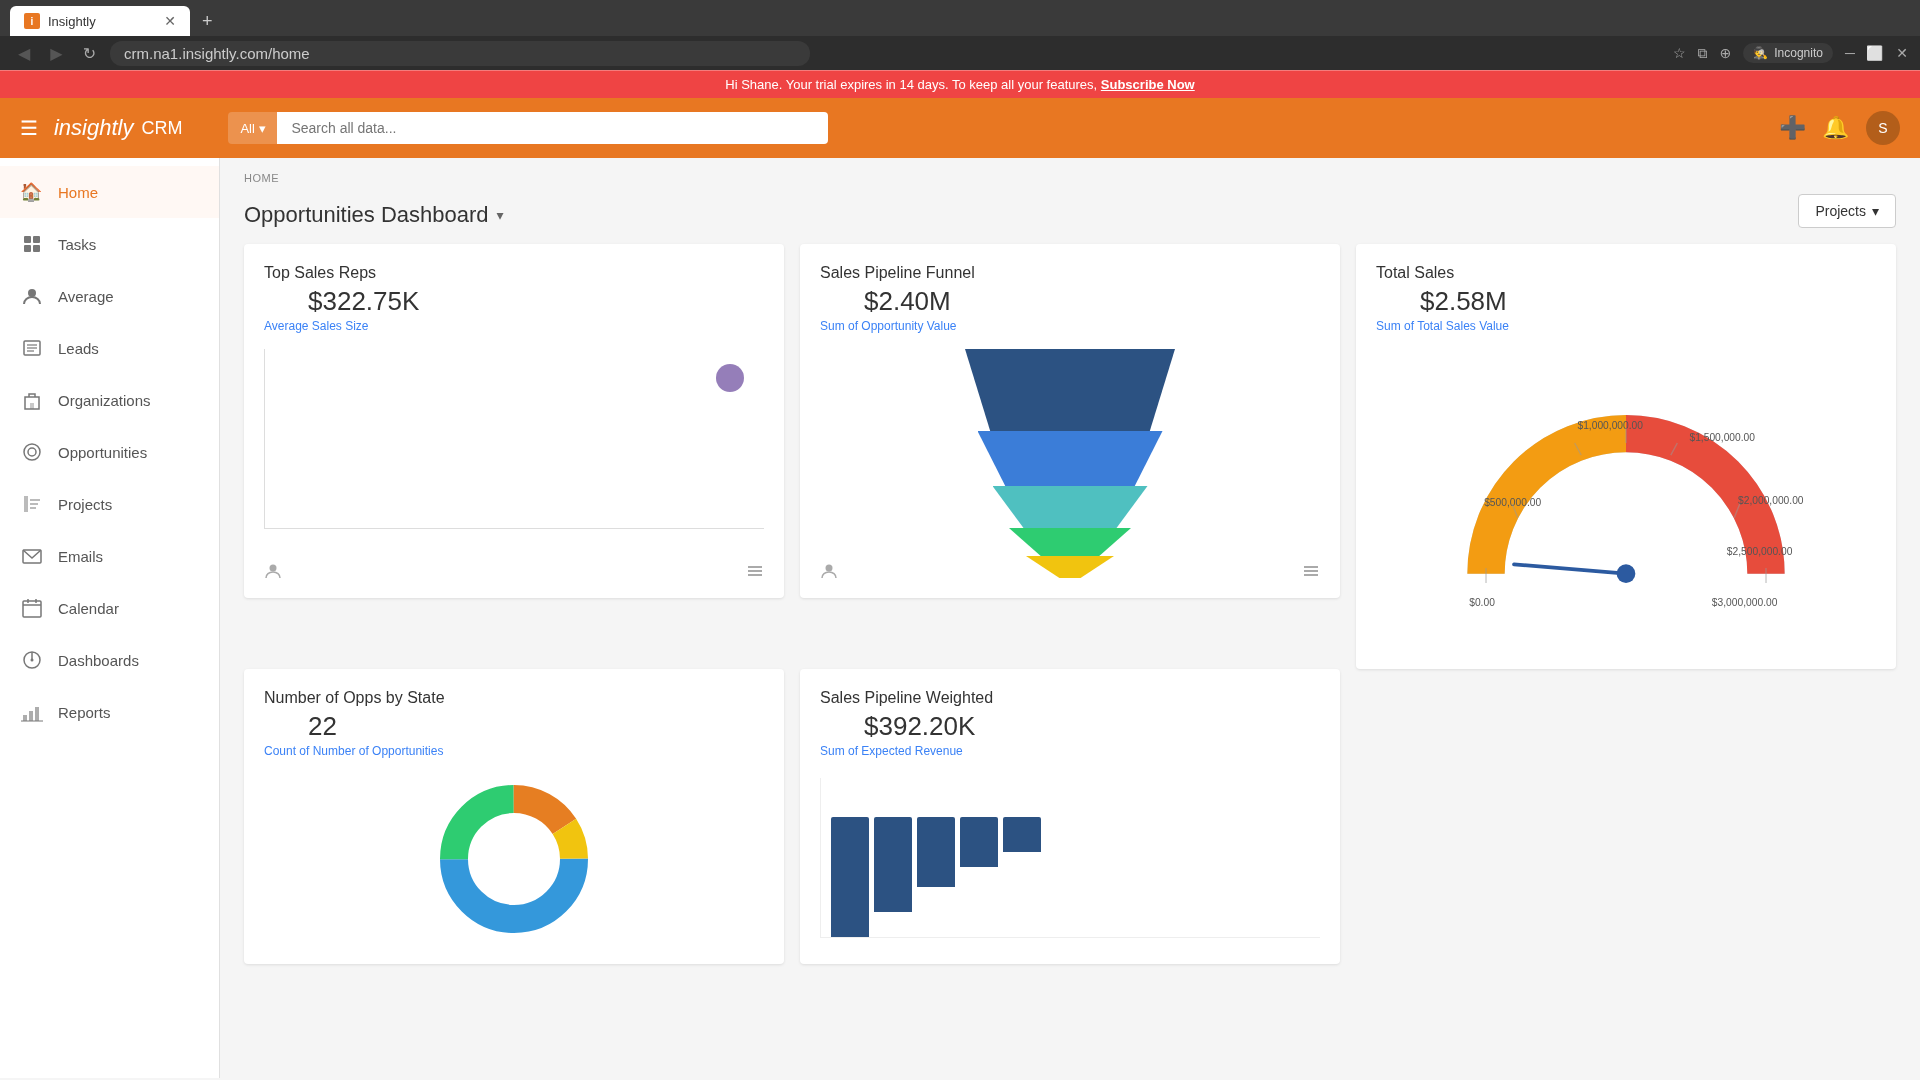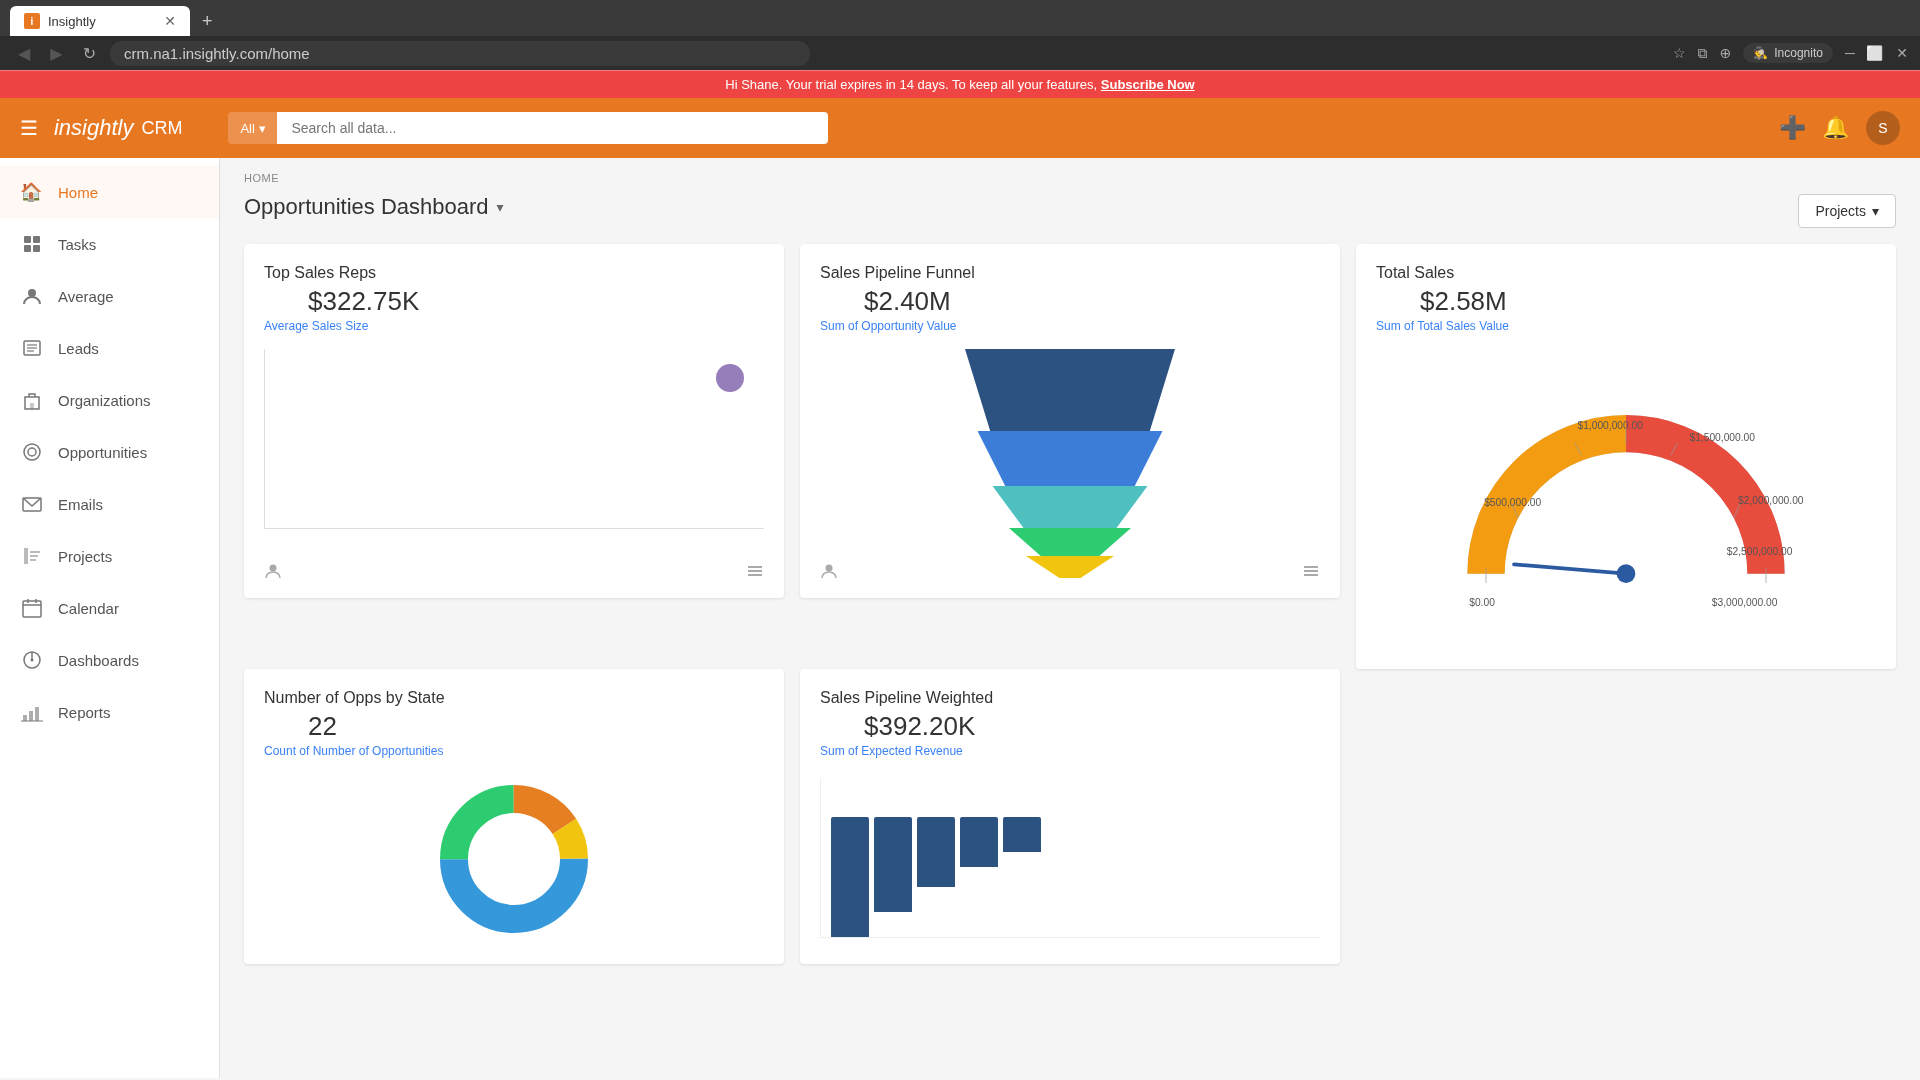--- a/index.html
+++ b/index.html
@@ -44,21 +44,21 @@
     .sidebar { width: 220px; background: #fff; border-right: 1px solid #e0e0e0; flex-shrink: 0; padding: 8px 0; overflow-y: auto; }
     .sidebar-item { display: flex; align-items: center; gap: 14px; padding: 14px 20px; cursor: pointer; color: #555; font-size: 15px; transition: background 0.15s; }
     .sidebar-item.active { color: #e87722; background: #fff8f4; }
     .sidebar-item .s-icon { width: 24px; height: 24px; display: flex; align-items: center; justify-content: center; font-size: 18px; }
     .sidebar-item .s-label { font-size: 15px; }
 
     
     .content-area { flex: 1; padding: 0; overflow-y: auto; background: #f5f5f5; }
     .breadcrumb-bar { padding: 10px 24px 4px; }
     .breadcrumb { font-size: 11px; color: #888; text-transform: uppercase; letter-spacing: 0.5px; }
-    .page-header { display: flex; align-items: flex-start; justify-content: space-between; padding: 4px 24px 16px; gap: 8px; }
+    .page-header { display: flex; align-items: flex-end; justify-content: space-between; padding: 4px 24px 16px; gap: 8px; }
     .page-title-area { display: flex; align-items: center; gap: 8px; }
     .page-title { font-size: 22px; color: #333; font-weight: 400; }
     .page-title-dropdown { color: #666; font-size: 14px; cursor: pointer; }
     .actions-btn { background: white; border: 1px solid #ccc; padding: 8px 16px; border-radius: 4px; font-size: 14px; cursor: pointer; display: flex; align-items: center; gap: 6px; color: #333; }
 
     
     .dashboard-grid { padding: 0 24px; display: grid; grid-template-columns: 1fr 1fr 1fr; gap: 16px; }
     .widget { background: white; border-radius: 4px; box-shadow: 0 1px 3px rgba(0,0,0,0.1); padding: 20px; min-height: 280px; position: relative; }
     .widget-title { font-size: 16px; font-weight: 500; color: #333; margin-bottom: 4px; }
     .widget-value { font-size: 26px; font-weight: 300; color: #333; margin-bottom: 2px; margin-left: 44px; }
@@ -186,36 +186,36 @@
         <svg width="22" height="22" viewBox="0 0 22 22">
             <circle cx="11" cy="11" r="8" stroke="#777" stroke-width="1.5" fill="none"></circle>
             <circle cx="11" cy="11" r="4" stroke="#777" stroke-width="1.5" fill="none"></circle>
           </svg>
       </span>
       <span class="s-label">Opportunities</span>
     </div>
     <div class="sidebar-item">
       <span class="s-icon">
         <svg width="22" height="22" viewBox="0 0 22 22">
-            <rect x="2" y="5" width="18" height="13" rx="1" stroke="#777" stroke-width="1.5" fill="none"></rect>
-            <polyline points="2,5 11,13 20,5" stroke="#777" stroke-width="1.5" fill="none"></polyline>
-          </svg>
-      </span>
-      <span class="s-label">Emails</span>
-    </div>
-    <div class="sidebar-item">
-      <span class="s-icon">
-        <svg width="22" height="22" viewBox="0 0 22 22">
             <rect x="3" y="3" width="4" height="16" fill="#777" opacity="0.5"></rect>
             <rect x="9" y="6" width="10" height="2" fill="#777" opacity="0.5"></rect>
             <rect x="9" y="10" width="8" height="2" fill="#777" opacity="0.5"></rect>
             <rect x="9" y="14" width="6" height="2" fill="#777" opacity="0.5"></rect>
           </svg>
       </span>
       <span class="s-label">Projects</span>
+    </div>
+    <div class="sidebar-item">
+      <span class="s-icon">
+        <svg width="22" height="22" viewBox="0 0 22 22">
+            <rect x="2" y="5" width="18" height="13" rx="1" stroke="#777" stroke-width="1.5" fill="none"></rect>
+            <polyline points="2,5 11,13 20,5" stroke="#777" stroke-width="1.5" fill="none"></polyline>
+          </svg>
+      </span>
+      <span class="s-label">Emails</span>
     </div>
     <div class="sidebar-item">
       <span class="s-icon">
         <svg width="22" height="22" viewBox="0 0 22 22">
             <rect x="2" y="4" width="18" height="16" rx="1" stroke="#777" stroke-width="1.5" fill="none"></rect>
             <line x1="2" y1="8" x2="20" y2="8" stroke="#777" stroke-width="1.5"></line>
             <line x1="7" y1="2" x2="7" y2="6" stroke="#777" stroke-width="1.5"></line>
             <line x1="15" y1="2" x2="15" y2="6" stroke="#777" stroke-width="1.5"></line>
           </svg>
       </span>

